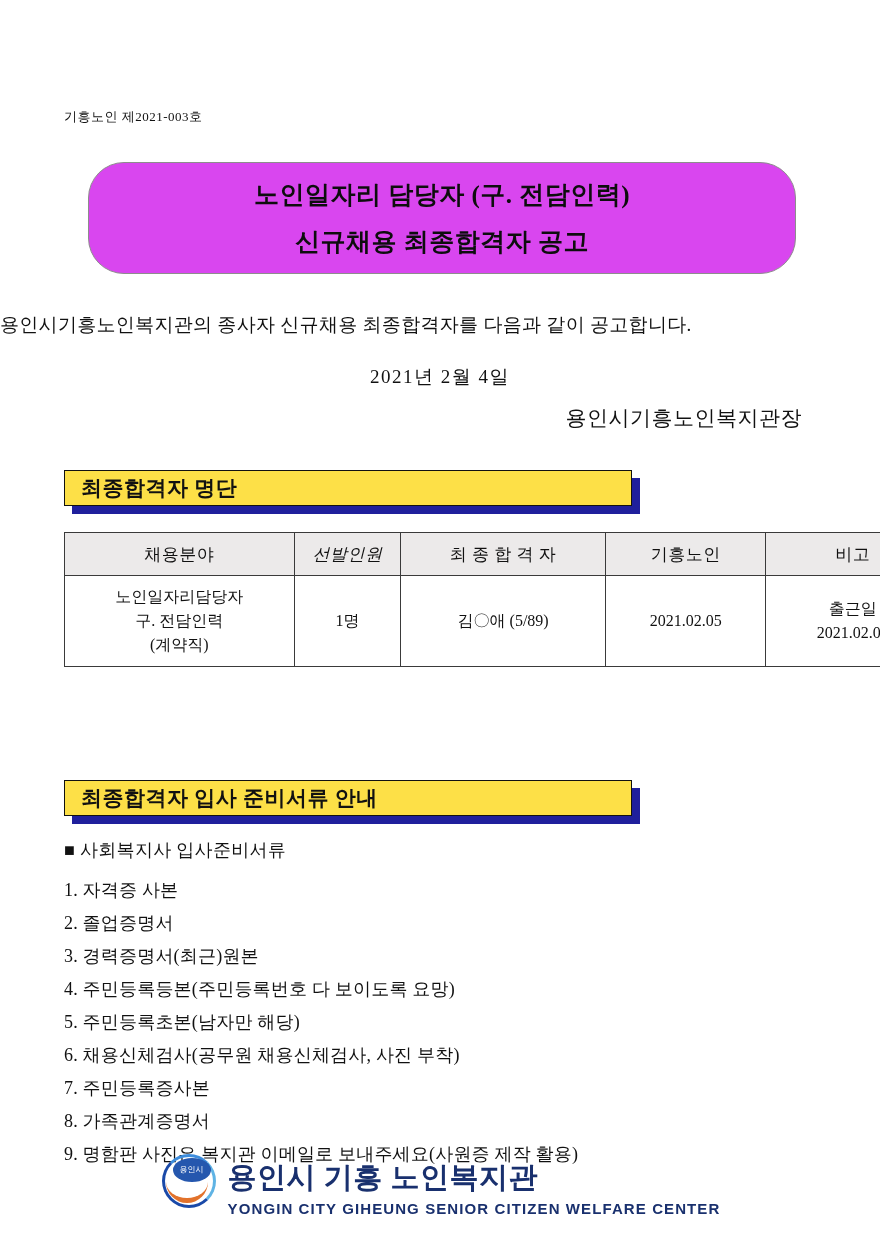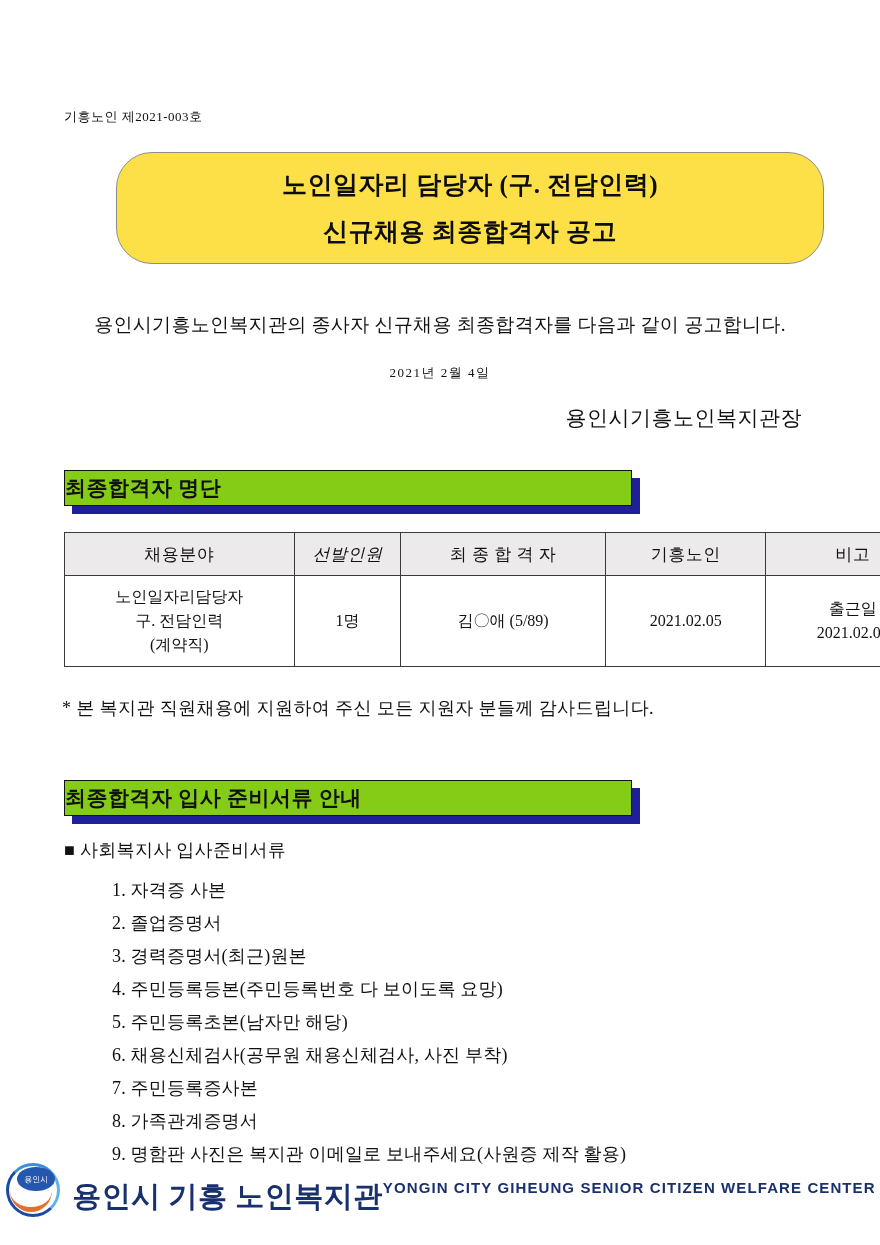--- a/index.html
+++ b/index.html
@@ -24,56 +24,55 @@
   }
   .doc-number {
     position: absolute;
     top: 108px;
     left: 64px;
     font-size: 13px;
     letter-spacing: 0.5px;
   }
   .title-box {
     position: absolute;
-    top: 152px;
+    top: 162px;
     left: 88px;
     width: 706px;
     height: 110px;
-    background: #fde047;
+    background: #d946ef;
     border: 1px solid #8d8d8d;
     border-radius: 36px;
     display: flex;
     flex-direction: column;
     align-items: center;
     justify-content: center;
     gap: 14px;
-    margin-left: 28px;
   }
   .title-line {
     font-size: 25px;
     font-weight: bold;
     letter-spacing: 0.5px;
     color: #0d0d0d;
   }
   .intro {
     position: absolute;
     top: 312px;
     left: 0;
     width: 880px;
+    text-align: left;
+    font-size: 19px;
+    letter-spacing: 0.3px;
+  }
+  .date-line {
+    position: absolute;
+    top: 364px;
+    left: 0;
+    width: 880px;
     text-align: center;
     font-size: 19px;
-    letter-spacing: 0.3px;
-  }
-  .date-line {
-    position: absolute;
-    top: 364px;
-    left: 0;
-    width: 880px;
-    text-align: center;
-    font-size: 13px;
     letter-spacing: 1.5px;
   }
   .issuer {
     position: absolute;
     top: 404px;
     right: 78px;
     font-size: 21px;
     letter-spacing: 0.5px;
     margin-left: 8px;
   }
@@ -89,25 +88,26 @@
     width: 100%;
     height: 36px;
     background: #1f1f9c;
   }
   .section-heading .front {
     position: absolute;
     left: 0;
     top: 0;
     width: 100%;
     height: 36px;
-    background: #84cc16;
+    background: #fde047;
     border: 1.5px solid #111111;
     box-sizing: border-box;
     display: flex;
     align-items: center;
+    padding-left: 16px;
   }
   .section-heading .front span {
     font-size: 21px;
     font-weight: bold;
     letter-spacing: 0.5px;
   }
   #heading-list { top: 470px; left: 64px; width: 568px; }
   #heading-docs { top: 780px; left: 64px; width: 568px; }
 
   table.result {
@@ -154,21 +154,20 @@
     top: 838px;
     left: 64px;
     font-size: 18px;
     letter-spacing: 0.3px;
   }
   .docs-list {
     position: absolute;
     top: 874px;
     left: 64px;
     width: 740px;
-    margin-left: 48px;
   }
   .docs-list .item {
     font-size: 18px;
     line-height: 33px;
     letter-spacing: 0.2px;
     white-space: nowrap;
   }
 
   .footer {
     position: absolute;
@@ -209,21 +208,21 @@
   }
   .logo-mark .swoosh {
     position: absolute;
     left: 6px; top: 30px;
     width: 42px; height: 18px;
     border-bottom: 5px solid #e2722b;
     border-radius: 0 0 40px 40px;
   }
   .footer-text {
     display: flex;
-    flex-direction: row;
+    flex-direction: column;
     align-items: flex-start;
     margin-top: 20px;
   }
   .footer-title {
     font-size: 29px;
     font-weight: bold;
     color: #19306e;
     letter-spacing: 0.5px;
   }
   .footer-sub {
@@ -279,21 +278,20 @@
         <td>김〇애  (5/89)</td>
         <td>2021.02.05</td>
         <td>
           <div>출근일</div>
           <div>2021.02.05</div>
         </td>
       </tr>
     </tbody>
   </table>
 
-  <div class="note-line">* 본 복지관 직원채용에 지원하여 주신 모든 지원자 분들께 감사드립니다.</div>
 
   <div class="section-heading" id="heading-docs">
     <div class="shadow"></div>
     <div class="front">
       <span>최종합격자 입사 준비서류 안내</span>
     </div>
   </div>
 
   <div class="docs-subtitle">
     <span>■</span>

